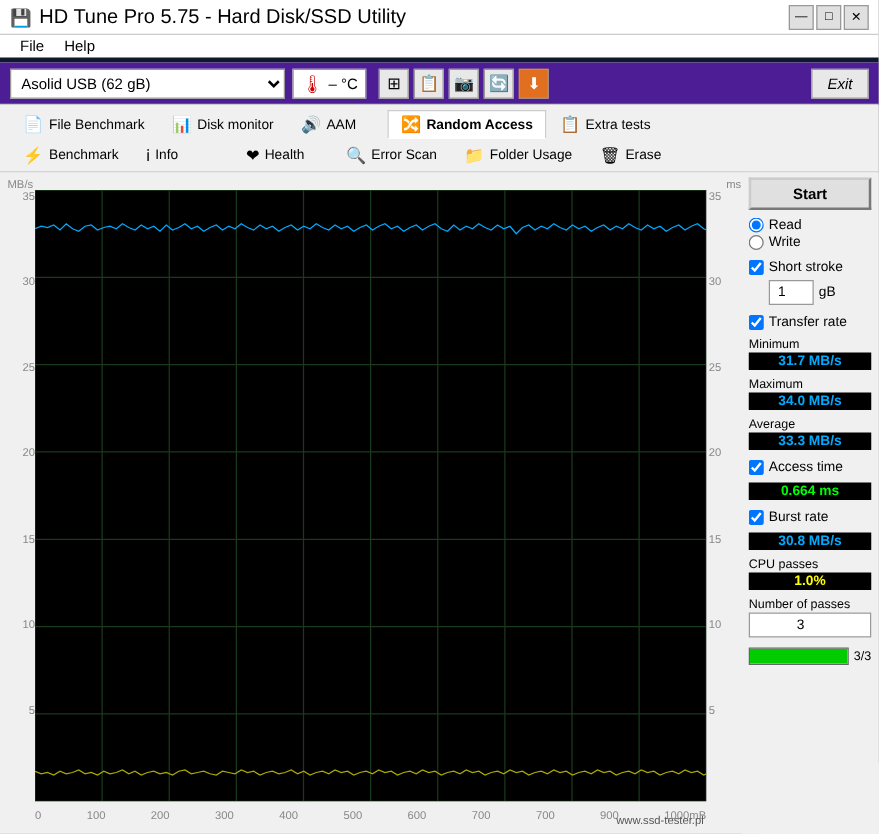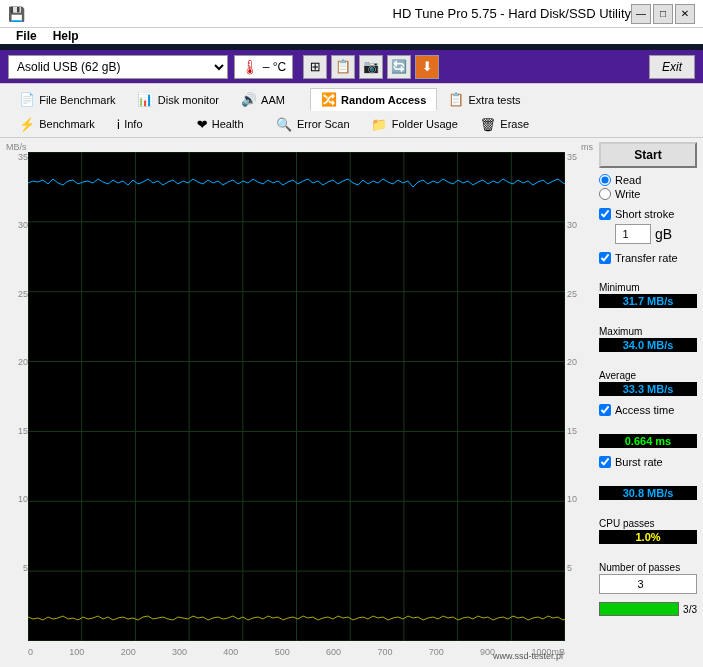--- a/index.html
+++ b/index.html
@@ -10,37 +10,36 @@
       background: #fff;
       border-bottom: 1px solid #ccc;
       display: flex;
       align-items: center;
       padding: 4px 8px;
       height: 28px;
       font-size: 12px;
       color: #000;
     }
     .title-bar-icon { margin-right: 6px; font-size: 14px; }
-    .title-bar-title { flex: 1; font-size: 13px; text-align: right; }
+    .title-bar-title { flex: 1; font-size: 16px; }
     .title-bar-controls { display: flex; gap: 2px; }
     .title-bar-btn {
       width: 20px; height: 20px; border: 1px solid #999;
       background: #e0e0e0; display: flex; align-items: center; justify-content: center;
       font-size: 10px; cursor: pointer;
     }
 
     
     .menu-bar {
       background: #fff;
-      border-bottom: 6px solid #0f172a;
+      border-bottom: 4px solid #0f172a;
       display: flex;
       align-items: center;
       padding: 2px 8px;
       height: 22px;
-      font-weight: bold;
     }
     .menu-item { padding: 2px 8px; cursor: pointer; font-size: 12px; }
 
     
     .toolbar {
       background: #4c1d95;
       border-bottom: 1px solid #ccc;
       display: flex;
       align-items: center;
       padding: 4px 8px;
@@ -116,23 +115,23 @@
     input[type="radio"] { width: 12px; height: 12px; }
 
     .checkbox-item { display: flex; align-items: center; gap: 4px; font-size: 11px; margin-top: 4px; }
     input[type="checkbox"] { width: 12px; height: 12px; }
 
     .spin-row { display: flex; align-items: center; gap: 4px; margin-left: 16px; }
     .spin-input {
       width: 36px; height: 20px; border: 1px solid #999;
       text-align: center; font-size: 11px;
     }
-    .spin-label { font-size: 14px; }
-
-    .stat-row { margin-top: 14px; }
+    .spin-label { font-size: 11px; }
+
+    .stat-row { margin-top: 2px; }
     .stat-label { font-size: 10px; color: #000; margin-bottom: 1px; }
     .stat-value {
       background: #000; color: #00aaff; font-size: 11px; font-weight: bold;
       text-align: center; padding: 1px 4px; width: 100%;
     }
     .stat-value.green { color: #00ff00; }
     .stat-value.yellow { color: #ffff00; }
 
     .progress-bar-container {
       display: flex; align-items: center; gap: 4px; margin-top: 4px;

